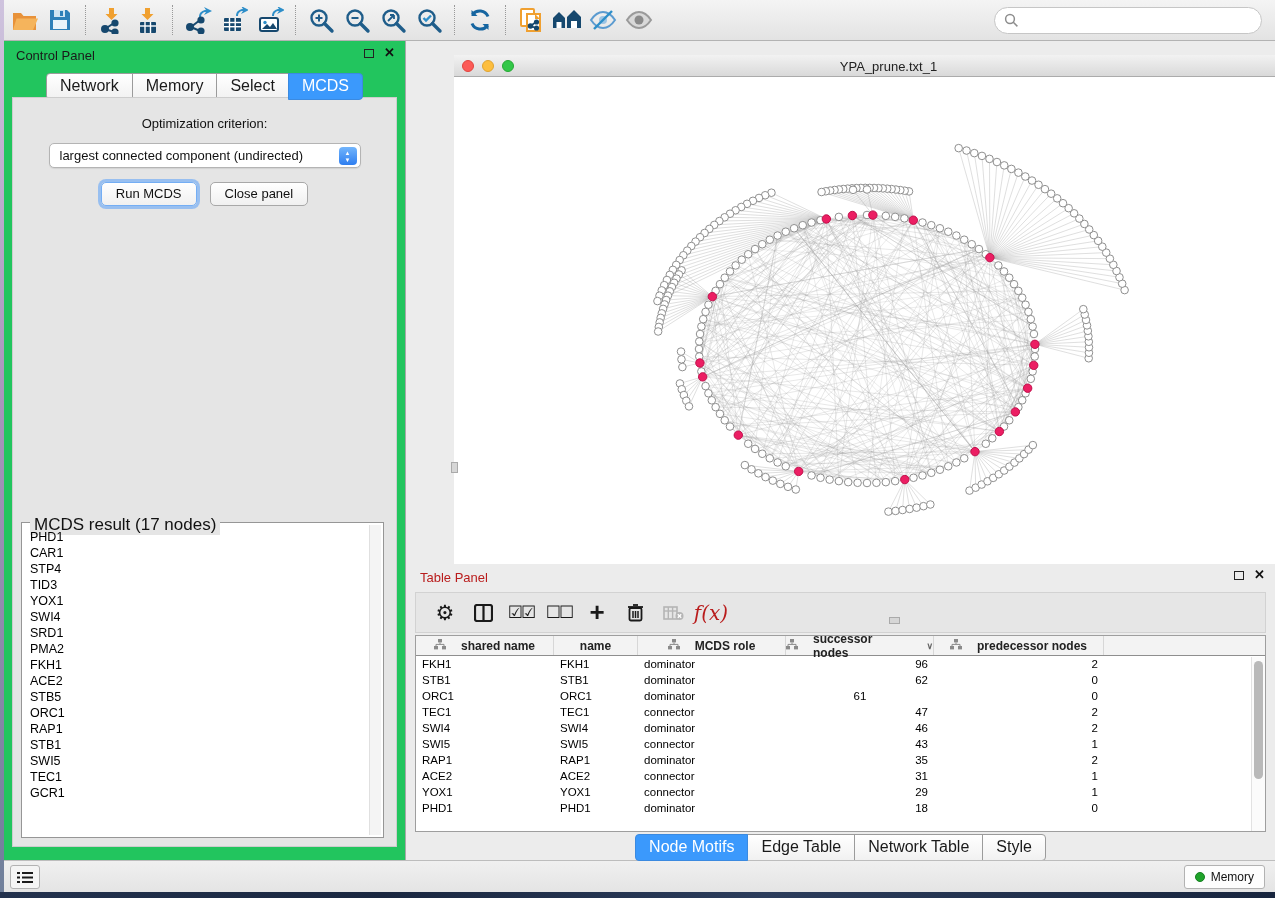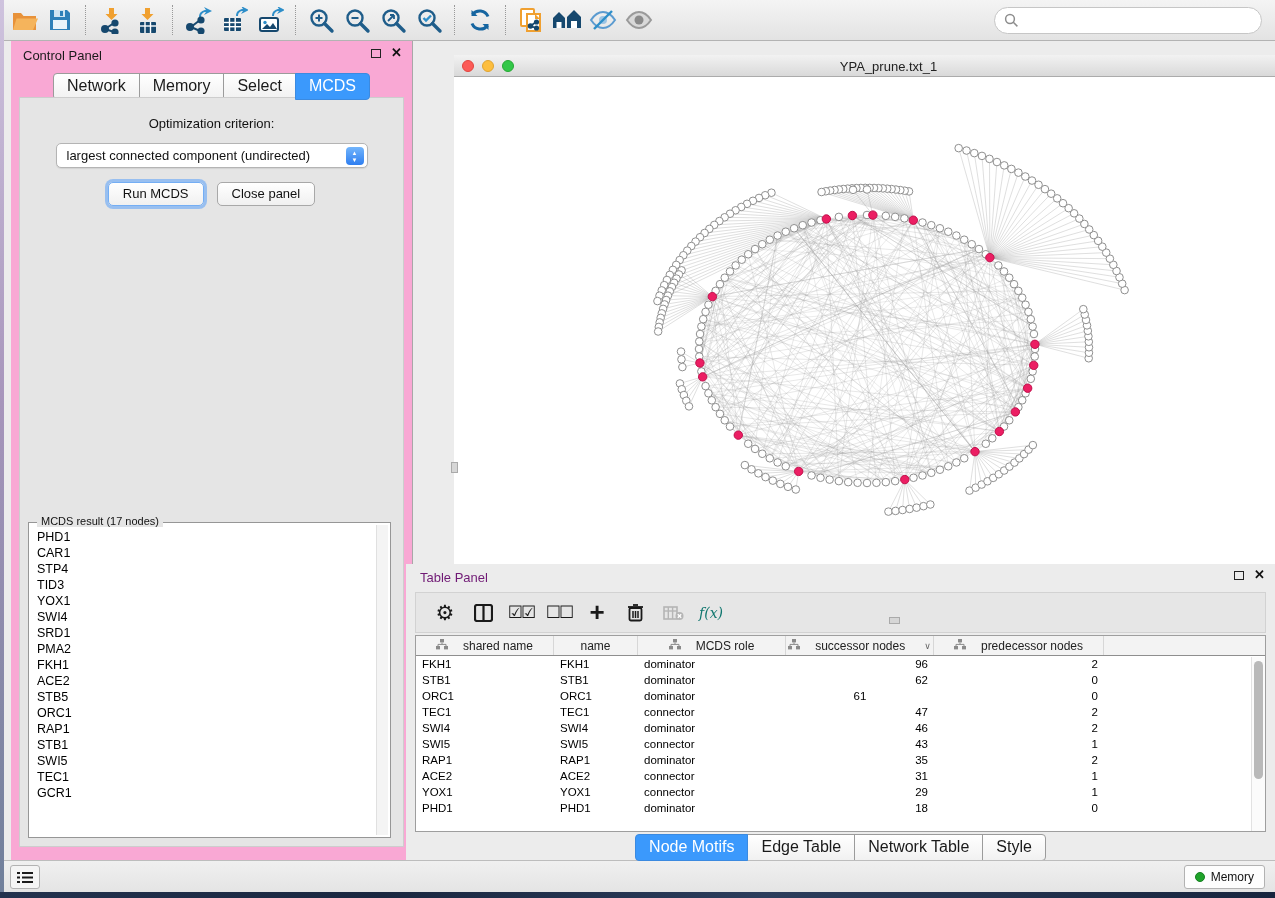--- a/index.html
+++ b/index.html
@@ -17,22 +17,22 @@
   .toolbar { position:absolute; left:0; top:0; width:1275px; height:41px;
     background:linear-gradient(#f4f4f4,#e3e3e3); border-bottom:1px solid #b3b3b3;
     display:flex; align-items:center; padding-left:6px; }
   .tb-btn { width:36px; height:34px; display:flex; align-items:center; justify-content:center; border-radius:4px; }
   .tb-sep { width:0; height:30px; border-left:1px dotted #999; margin:0 7px; }
   .search-box { position:absolute; right:13px; top:7px; width:268px; height:27px; background:#fff;
     border:1px solid #c6c6c6; border-radius:14px; display:flex; align-items:center; padding:0 9px; }
   .search-box input { border:none; outline:none; flex:1; font-size:13px; background:transparent; }
 
   
-  .control-panel { position:absolute; left:11px; top:41px; width:402px; height:819px;
-    background:#f9a8d4; border-right:1px solid #a8a8a8; }
+  .control-panel { position:absolute; left:4px; top:41px; width:402px; height:819px;
+    background:#22c55e; border-right:1px solid #a8a8a8; }
   .cp-header { position:absolute; left:0; top:0; right:0; height:28px; }
   .cp-title { position:absolute; left:12px; top:7px; font-size:13px; color:#1a1a1a; }
   .win-btns { position:absolute; right:10px; top:7px; display:flex; gap:10px; align-items:center; }
   .float-glyph { width:10px; height:9px; border:1.5px solid #222; display:inline-block; }
   .close-glyph { font-size:13px; font-weight:bold; color:#111; line-height:10px; }
 
   .seg-row { display:flex; justify-content:center; }
   .cp-tabs { position:absolute; left:0; right:0; top:32px; }
   .seg { border:1px solid #9b9b9b; margin-left:-1px; background:linear-gradient(#ffffff,#f1f1f1);
     font-size:16px; color:#1a1a1a; padding:3px 13px 4px; cursor:default; position:relative; }
@@ -50,21 +50,21 @@
     background:linear-gradient(#72b5fc,#2e7ef0); color:#fff; font-size:6px; line-height:6px;
     display:flex; flex-direction:column; align-items:center; justify-content:center; gap:1px; }
   .btn-row { display:flex; justify-content:center; gap:13px; margin-top:14px; }
   .mac-btn { font-size:13px; color:#111; background:linear-gradient(#ffffff,#f0f0f0);
     border:1px solid #a8a8a8; border-radius:5px; padding:3px 14px 4px; }
   .mac-btn.focused { box-shadow:0 0 0 3px rgba(90,160,250,.55); border-color:#74aef4; }
 
   .result-box { position:absolute; left:8px; right:12px; top:424px; bottom:8px;
     border:1px solid #969696; background:#fff; }
   .result-legend { position:absolute; left:8px; top:-8px; background:#e5e5e5; padding:0 4px;
-    font-size:11px; color:#111; }
+    font-size:17px; color:#111; }
   .result-list { position:absolute; left:2px; top:6px; right:15px; bottom:2px; overflow:hidden;
     font-size:12.5px; color:#000; }
   .result-list div { padding:0 0 0 6px; line-height:16px; }
   .result-scroll { position:absolute; right:2px; top:2px; bottom:2px; width:12px;
     background:#f4f4f4; border-left:1px solid #e0e0e0; }
 
   
   .network-window { position:absolute; left:406px; top:55px; width:869px; height:566px;margin-left:48px; }
   .nw-titlebar { position:absolute; left:0; top:0; right:0; height:22px;
     background:linear-gradient(#f2f2f2,#d9d9d9); border-bottom:1px solid #ababab; }
@@ -76,33 +76,33 @@
   .nw-title { position:absolute; left:0; right:0; top:4px; text-align:center; font-size:13px; color:#222; }
   .nw-canvas { position:absolute; left:0; top:22px; right:0; bottom:0; background:#fff; }
   .v-handle { position:absolute; left:-3px; top:407px; width:7px; height:11px; background:#d6d6d6;
     border:1px solid #aaa; z-index:5; }
   .h-handle { position:absolute; left:50%; bottom:-3px; width:11px; height:7px; background:#d6d6d6;
     border:1px solid #aaa; z-index:5; }
 
   
   .table-panel { position:absolute; left:406px; top:564px; width:869px; height:296px; background:#ececec; }
   .tp-header { position:absolute; left:0; top:0; right:0; height:26px; }
-  .tp-title { position:absolute; left:14px; top:6px; font-size:13px; color:#701a75; }
+  .tp-title { position:absolute; left:14px; top:6px; font-size:13px; color:#b91c1c; }
   .tp-toolbar { position:absolute; left:9px; top:28px; right:9px; height:41px;
     background:#e6e6e6; border:1px solid #d2d2d2; display:flex; align-items:center; gap:4px; padding-left:12px; }
   .tp-ic { width:34px; height:32px; display:flex; align-items:center; justify-content:center;
     font-size:17px; color:#1a1a1a; }
   .tp-ic.disabled { color:#b5b5b5; }
-  .fx { font-family:"DejaVu Serif", serif; font-style:italic; font-size:14px; color:#0f766e; }
+  .fx { font-family:"DejaVu Serif", serif; font-style:italic; font-size:20px; color:#b91c1c; }
 
   .tp-table { position:absolute; left:9px; top:71px; right:9px; height:197px; background:#fff;
     border:1px solid #9e9e9e; overflow:hidden; }
   .thead { display:flex; height:20px; background:#f3f3f3; border-bottom:1px solid #8e8e8e; }
   .th { display:flex; align-items:center; justify-content:center; gap:15px; font-size:12px; color:#222;
-    border-right:1px solid #d7d7d7; position:relative; }
+    border-right:1px solid #d7d7d7; position:relative;font-weight:bold; }
   .th .sort { font-size:9px; color:#666; margin-left:4px; }
   .trow { display:flex; height:16px; align-items:center; font-size:11.5px; color:#000; }
   .td { padding:0 6px; white-space:nowrap; overflow:hidden; }
   .td.num { text-align:right; }
   .tbl-scroll { position:absolute; right:0; top:21px; bottom:0; width:14px; background:#fbfbfb;
     border-left:1px solid #e2e2e2; }
   .tbl-thumb { position:absolute; left:2px; top:4px; width:9px; height:118px; background:#b9b9b9; border-radius:5px; }
 
   .tp-tabs { position:absolute; left:0; right:0; top:270px; }
 

